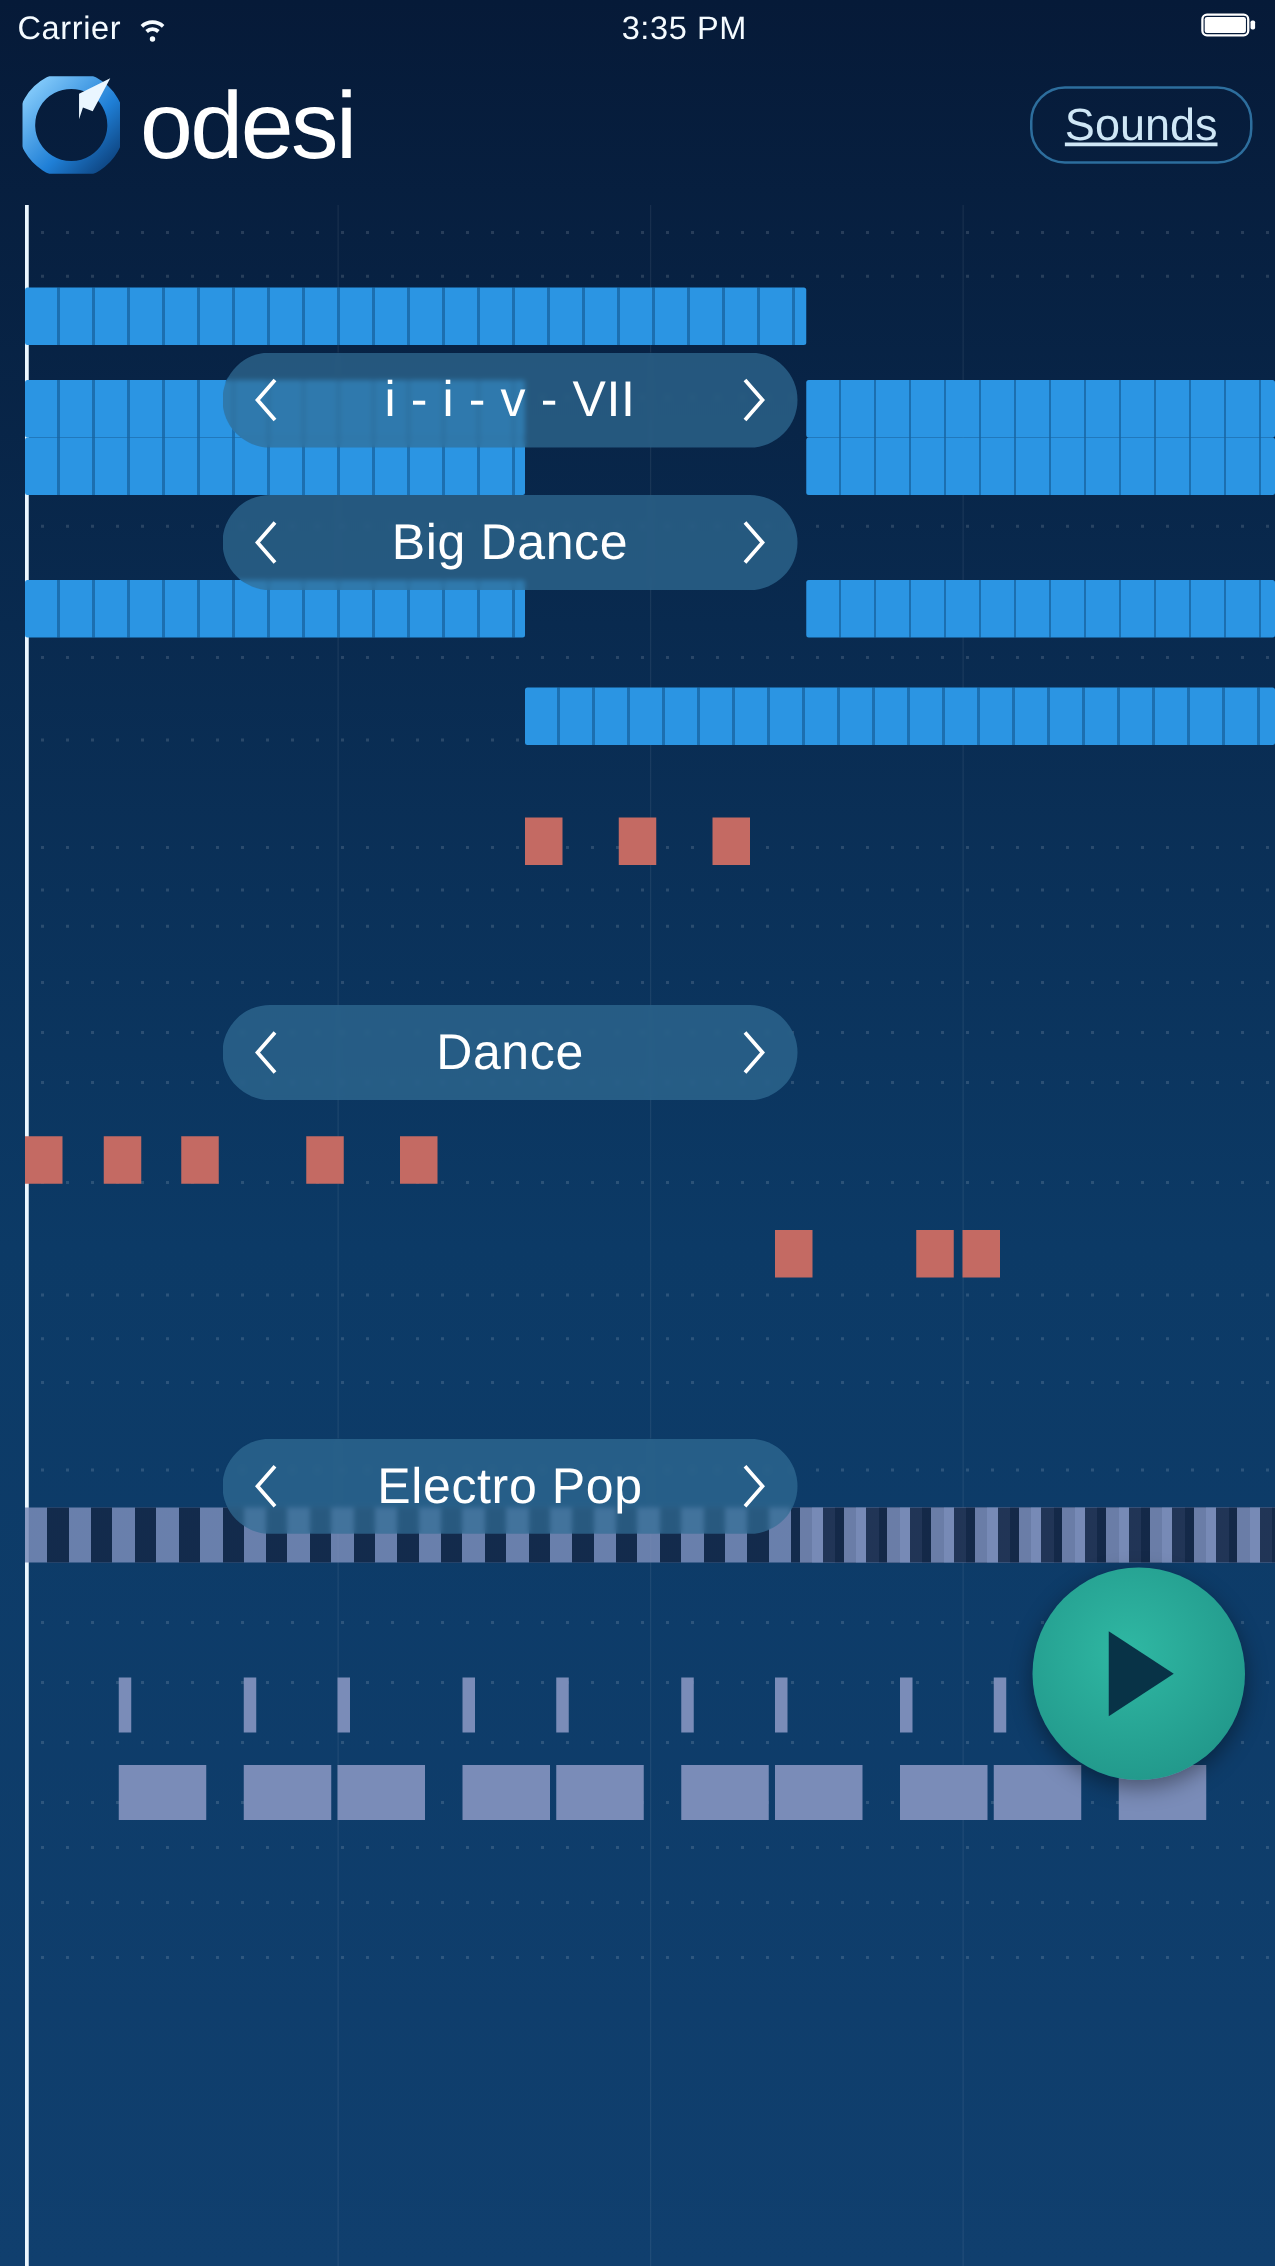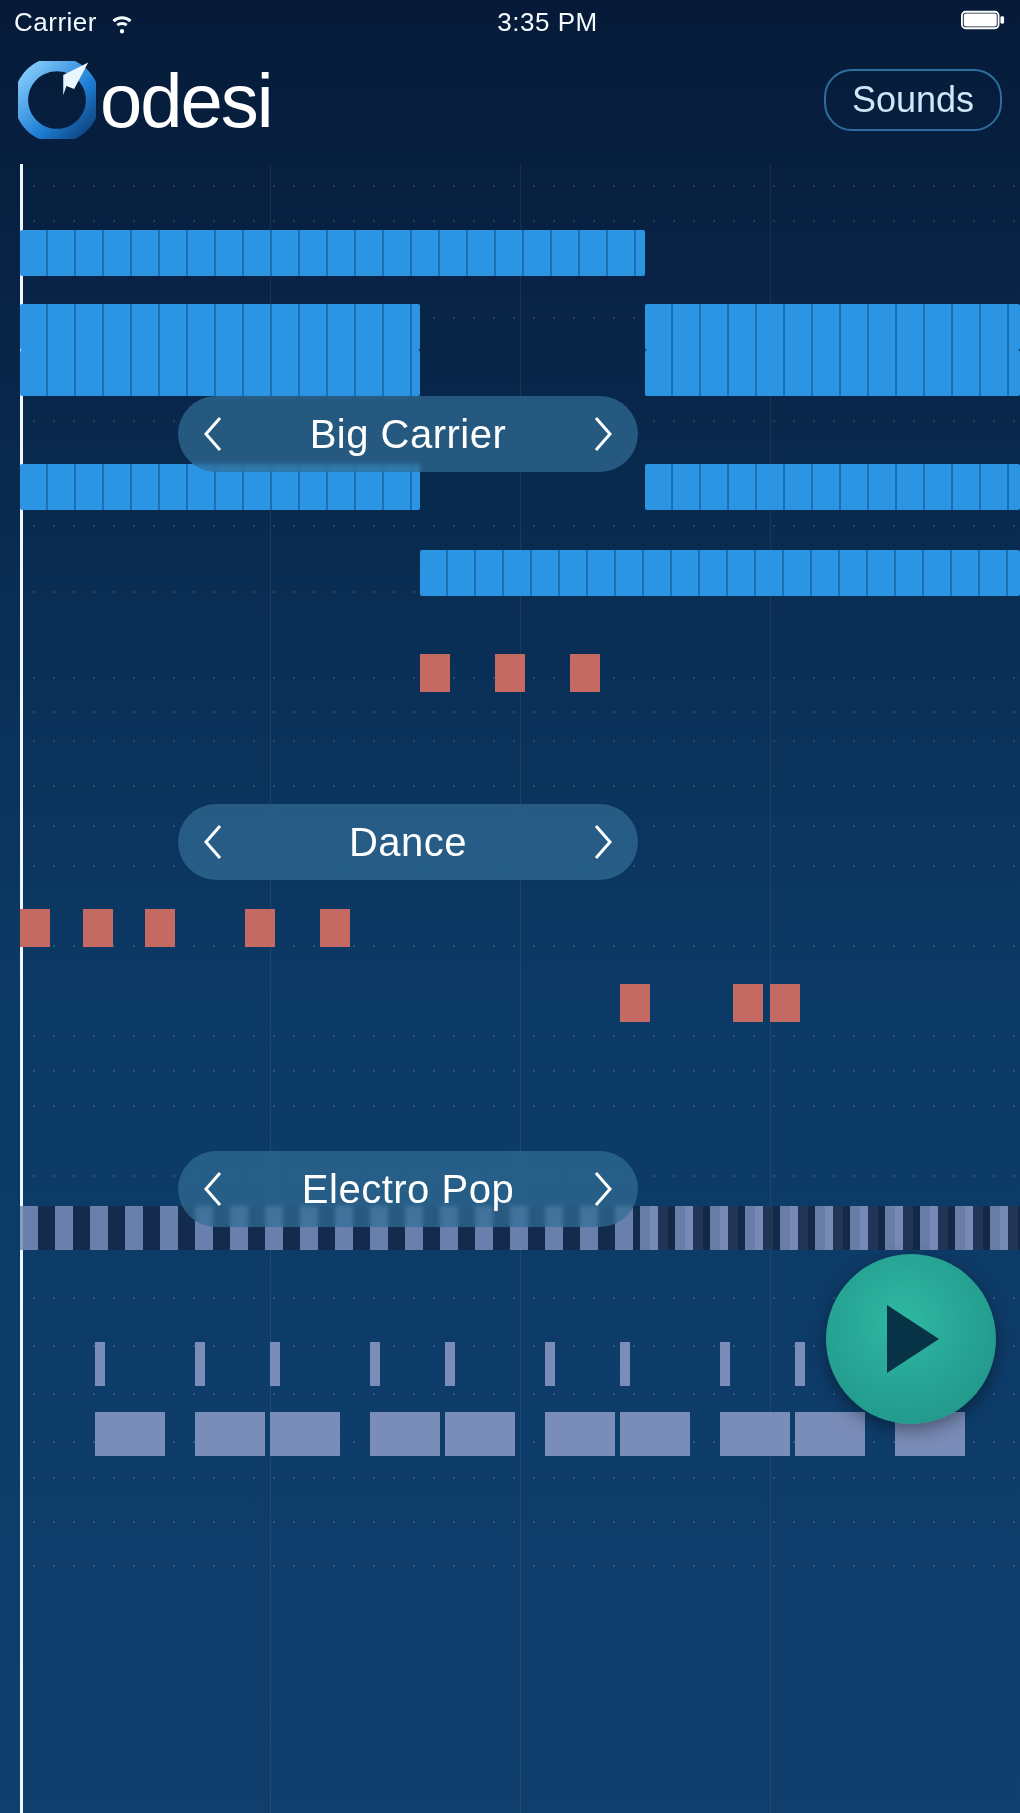--- a/index.html
+++ b/index.html
@@ -26,37 +26,38 @@
   .status-right svg { width: 46px; height: 22px; }
 
   
   .header {
     height: 120px;
     display: flex;
     align-items: center;
     justify-content: space-between;
     padding: 0 18px 8px 18px;
   }
-  .logo { display: flex; align-items: center; gap: 4px; }
+  .logo { display: flex; align-items: center; gap: 16px; }
   .logo-mark { width: 78px; height: 78px; }
   .logo-text {
     font-size: 76px;
     font-weight: 400;
     letter-spacing: -2px;
     color: #ffffff;
   }
   .header-btns { display: flex; align-items: center; gap: 18px; }
   .hbtn {
     border: 2px solid #2d6e9d;
     border-radius: 28px;
     padding: 8px 26px;
     font-size: 36px;
     color: #cfe7f6;
     background: transparent;
     cursor: pointer;
+    text-decoration: underline;
   }
 
   
   .roll-wrap {
     position: relative;
     height: calc(1813px - 44px - 120px);
     overflow: hidden;
   }
   .roll {
     position: absolute;
@@ -283,26 +284,35 @@
         <div class="lane-bar wide" style="left: 350px;"></div>
         <div class="lane-bar wide" style="left: 425px;"></div>
         <div class="lane-bar wide" style="left: 525px;"></div>
         <div class="lane-bar wide" style="left: 600px;"></div>
         <div class="lane-bar wide" style="left: 700px;"></div>
         <div class="lane-bar wide" style="left: 775px;"></div>
         <div class="lane-bar wide" style="left: 875px;"></div>
       </div>
     </div>
 
+  <div class="pill" style="top:118px">
+    <svg class="chev" viewBox="0 0 24 40">
+        <path d="M18 4 4 20 18 36"></path>
+      </svg>
+    <span class="pill-label">i - i - v - VII</span>
+    <svg class="chev" viewBox="0 0 24 40">
+        <path d="M6 4 20 20 6 36"></path>
+      </svg>
+  </div>
 
   <div class="pill" style="top:232px">
     <svg class="chev" viewBox="0 0 24 40">
         <path d="M18 4 4 20 18 36"></path>
       </svg>
-    <span class="pill-label">Big Carrier</span>
+    <span class="pill-label">Big Dance</span>
     <svg class="chev" viewBox="0 0 24 40">
         <path d="M6 4 20 20 6 36"></path>
       </svg>
   </div>
 
   <div class="pill" style="top:640px">
     <svg class="chev" viewBox="0 0 24 40">
         <path d="M18 4 4 20 18 36"></path>
       </svg>
     <span class="pill-label">Dance</span>

